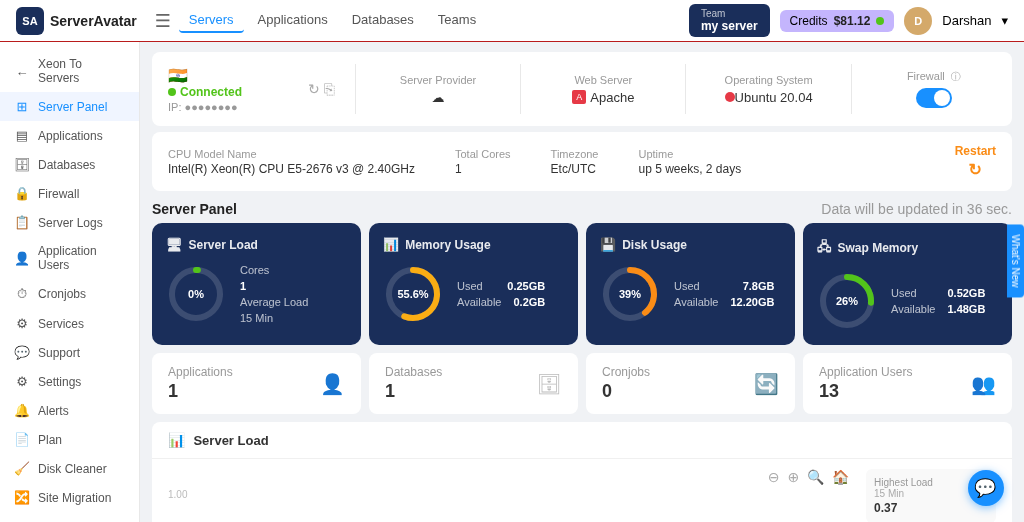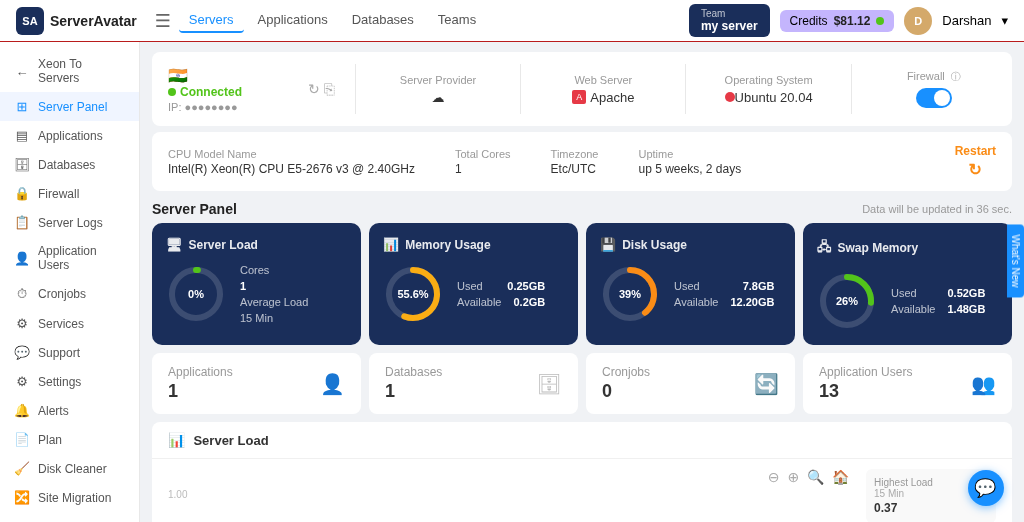--- a/index.html
+++ b/index.html
@@ -57,21 +57,21 @@
     
     .cpu-bar { background: #fff; margin: 6px 12px 0; border-radius: 8px; padding: 12px 16px; display: flex; align-items: center; gap: 40px; }
     .cpu-item { display: flex; flex-direction: column; }
     .cpu-label { font-size: 11px; color: #999; }
     .cpu-value { font-size: 12px; color: #333; margin-top: 2px; }
     .restart-btn { margin-left: auto; color: #fa8c16; font-size: 12px; font-weight: 600; cursor: pointer; display: flex; flex-direction: column; align-items: center; gap: 2px; }
 
     
     .section-header { display: flex; align-items: center; justify-content: space-between; margin: 10px 12px 6px; }
     .section-title { font-size: 14px; font-weight: 700; color: #222; }
-    .update-text { font-size: 11px; color: #999; }
+    .update-text { font-size: 14px; color: #999; }
 
     
     .metric-cards { display: grid; grid-template-columns: repeat(4, 1fr); gap: 8px; margin: 0 12px; }
     .metric-card { background: #1a2e5a; border-radius: 10px; padding: 14px; color: #fff; position: relative; overflow: hidden; }
     .metric-card-header { display: flex; align-items: center; gap: 6px; font-size: 12px; font-weight: 600; margin-bottom: 12px; opacity: 0.9; }
     .metric-card-icon { font-size: 13px; }
     .metric-content { display: flex; align-items: center; gap: 14px; }
     .circle-gauge { width: 60px; height: 60px; position: relative; flex-shrink: 0; }
     .circle-gauge svg { width: 60px; height: 60px; transform: rotate(-90deg); }
     .gauge-bg { fill: none; stroke: rgba(255,255,255,0.15); stroke-width: 6; }

